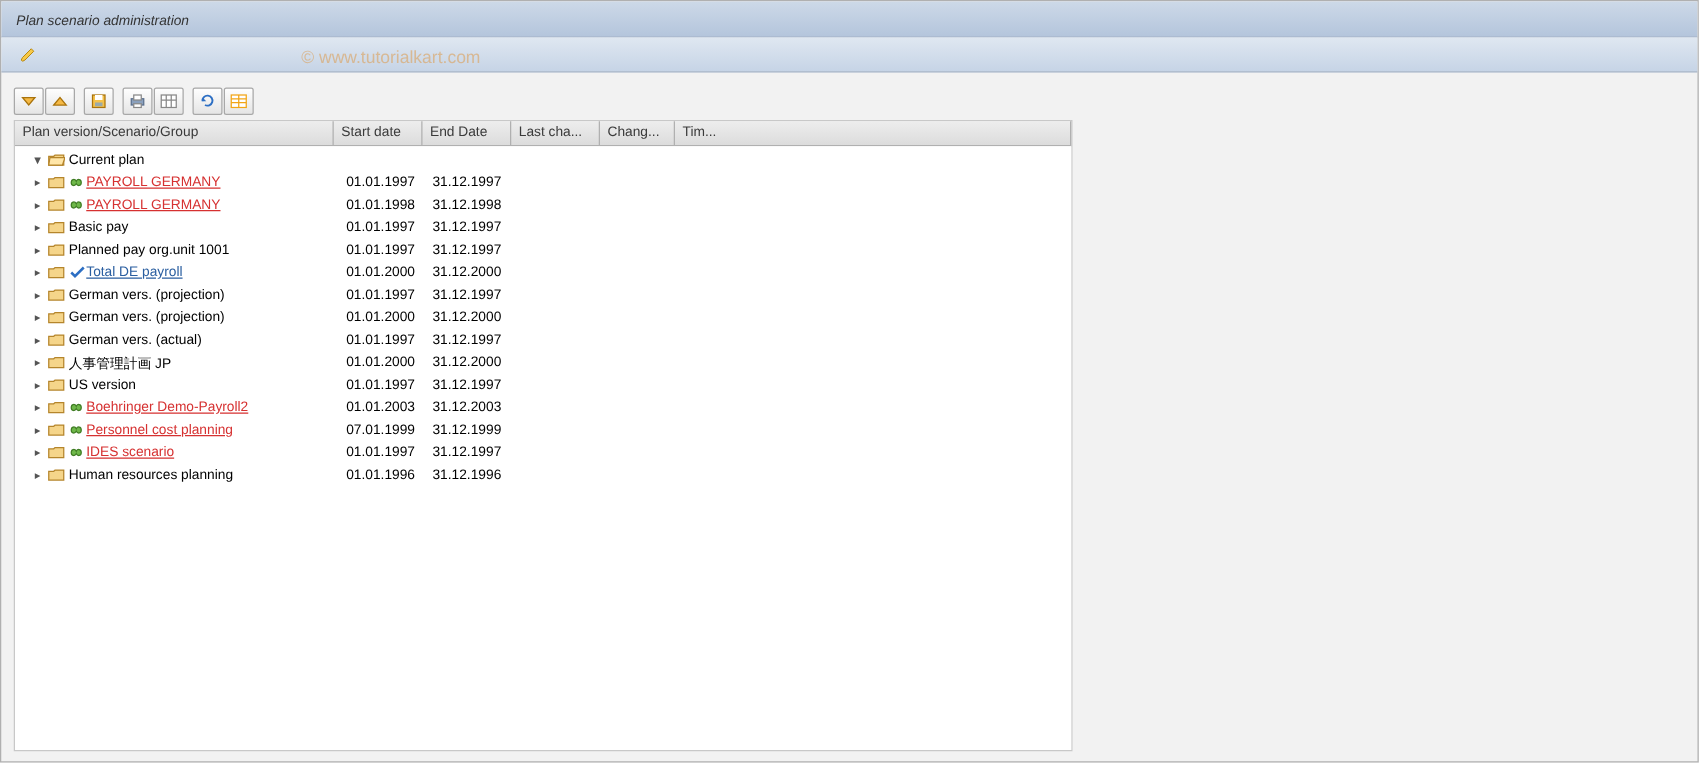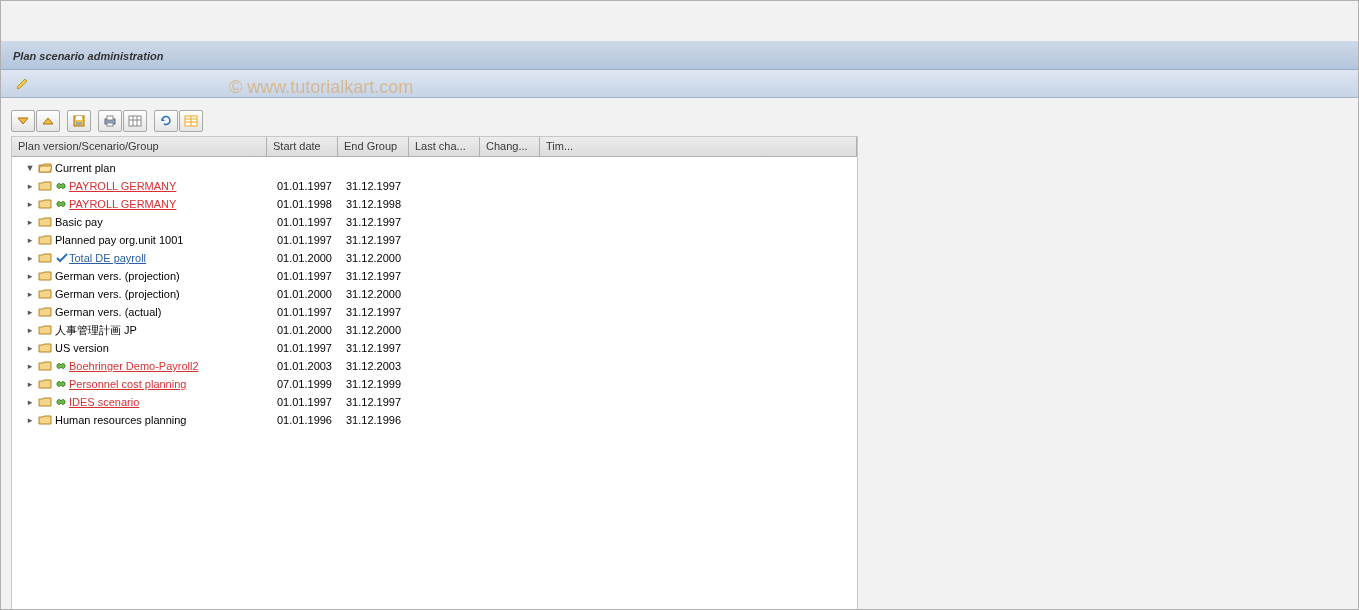--- a/index.html
+++ b/index.html
@@ -14,24 +14,23 @@
       width: 1359px;
       height: 610px;
       overflow: hidden;
       border: 1px solid #b0b0b0;
     }
     .title-bar {
       background: linear-gradient(to bottom, #cdd9e8 0%, #b4c5dc 100%);
       border-bottom: 1px solid #9aadc7;
       padding: 6px 12px;
       font-style: italic;
-      font-weight: bold;
+      font-weight: normal;
       font-size: 14px;
       color: #333;
-      margin-top: 40px;
     }
     .toolbar {
       background: linear-gradient(to bottom, #dfe7f1 0%, #c6d4e6 100%);
       border-bottom: 1px solid #a0b0c5;
       padding: 4px 10px;
       height: 28px;
       display: flex;
       align-items: center;
       position: relative;
     }
@@ -41,24 +40,24 @@
       margin-right: 2px;
       border: 1px solid transparent;
       border-radius: 2px;
       display: flex;
       align-items: center;
       justify-content: center;
       cursor: pointer;
     }
     .watermark {
       position: absolute;
-      left: 228px;
+      left: 240px;
       top: 7px;
       color: rgba(220,160,90,0.6);
-      font-size: 18px;
+      font-size: 14px;
       font-weight: normal;
       font-style: normal;
       pointer-events: none;
     }
     .content {
       padding: 10px;
     }
     .tree-toolbar {
       padding: 2px 0 4px 0;
       display: flex;
@@ -209,21 +208,21 @@
           <line x1="1" y1="7" x2="13" y2="7" stroke="#f2a516"></line>
           <line x1="7" y1="1" x2="7" y2="11" stroke="#f2a516"></line>
         </svg>
     </div>
   </div>
 
   <div class="tree-container">
     <div class="tree-header">
       <div class="th th-0">Plan version/Scenario/Group</div>
       <div class="th th-1">Start date</div>
-      <div class="th th-2">End Group</div>
+      <div class="th th-2">End Date</div>
       <div class="th th-3">Last cha...</div>
       <div class="th th-4">Chang...</div>
       <div class="th th-5">Tim...</div>
     </div>
 
     <div class="tree-body">
       <div class="tree-row">
         <div class="cell cell-0 indent-0">
           <span class="expander">▼</span>
           <svg class="svg folder-open-icon" width="14" height="12" viewBox="0 0 14 12">

